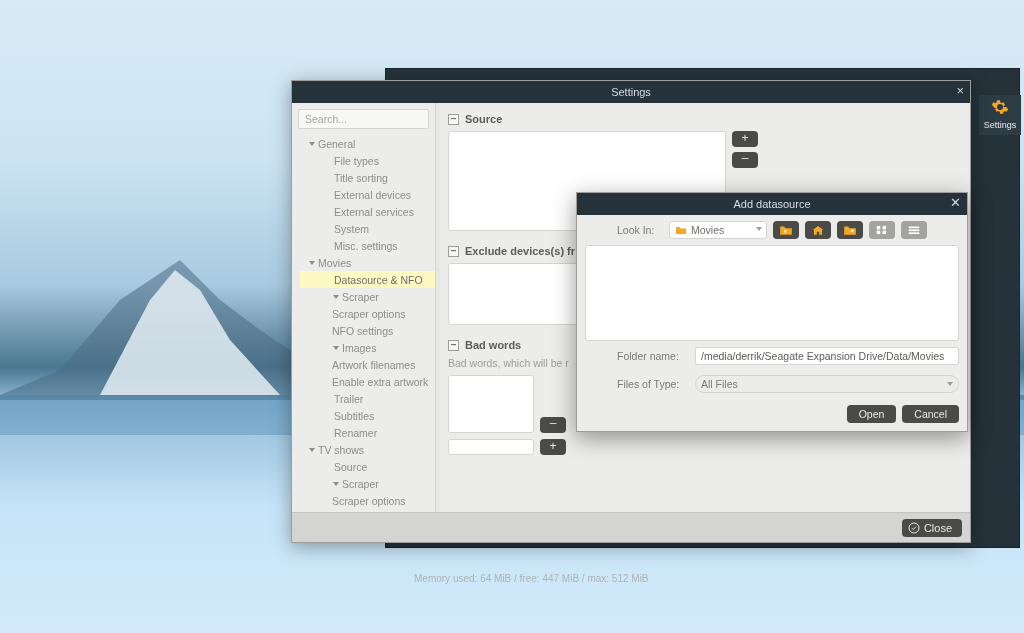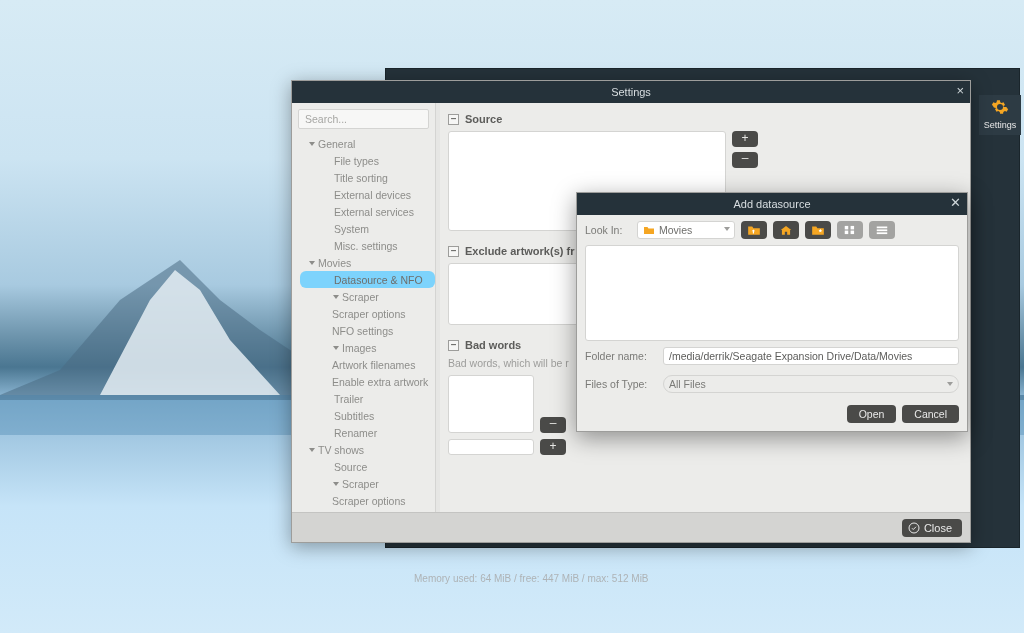--- a/index.html
+++ b/index.html
@@ -98,23 +98,22 @@
 .tree .node {
   padding: 2.5px 4px 2.5px 18px;
   white-space: nowrap;
   cursor: pointer;
   margin-left: 8px;
 }
 .tree .node.group { padding-left: 10px; font-weight: normal; }
 .tree .node.child { padding-left: 34px; }
 .tree .node.grandchild { padding-left: 32px; }
 .tree .node.selected {
-  background: #7dd3fc;
+  background: #fef9c3;
   color: #6e6e6b;
-  border-radius: 6px;
 }
 .tree .caret {
   display: inline-block; width: 0; height: 0;
   border-left: 4px solid #8d8d8a;
   border-top: 3px solid transparent;
   border-bottom: 3px solid transparent;
   margin-right: 4px;
   transform: rotate(90deg);
   vertical-align: 1px;
 }
@@ -200,20 +199,21 @@
   left: 576px; top: 192px;
   width: 392px; height: 240px;
   background: #ececea;
   border: 1px solid #9d9d9b;
   box-shadow: 0 6px 22px rgba(0,0,0,.4);
   display: flex; flex-direction: column;
 }
 .dialog .dlg-row {
   display: flex; align-items: center; gap: 6px;
   padding: 6px 8px;
+  margin-left: 32px;
 }
 .dlg-label {
   font-size: 10.5px; color: #7a7a77; min-width: 72px;
 }
 .look-in-combo {
   flex: 0 0 98px;
   height: 18px;
   background: #fff; border: 1px solid #d4d4d2; border-radius: 3px;
   display: flex; align-items: center; padding: 0 5px;
   font-size: 10.5px; color: #6e6e6b;
@@ -354,21 +354,21 @@
       <div style="position:relative;">
         <div class="listbox source-box"></div>
         <div class="side-btns" style="left:284px; top:0;">
           <div class="pill-btn">+</div>
           <div class="pill-btn minus">–</div>
         </div>
       </div>
 
       <div class="section-header" style="margin-top:14px;">
         <span class="minus">–</span>
-        <span>Exclude artwork(s) fr</span>
+        <span>Exclude devices(s) fr</span>
       </div>
       <div style="position:relative;">
         <div class="listbox exclude-box"></div>
       </div>
 
       <div class="section-header" style="margin-top:14px;">
         <span class="minus">–</span>
         <span>Bad words</span>
       </div>
       <div class="bad-desc">Bad words, which will be r</div>

